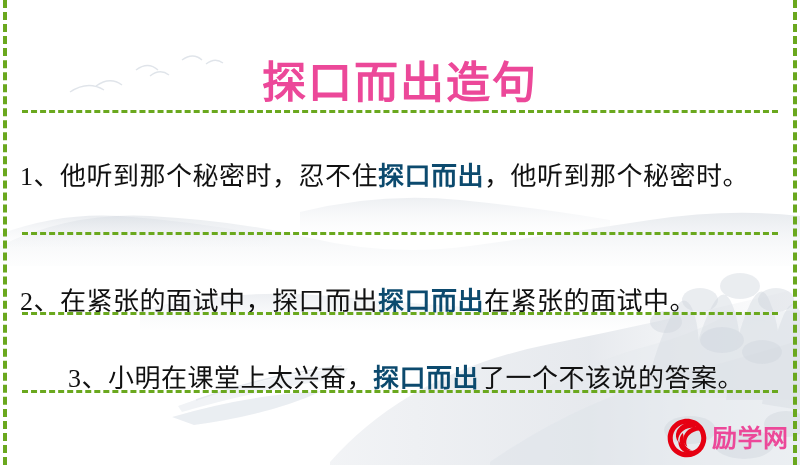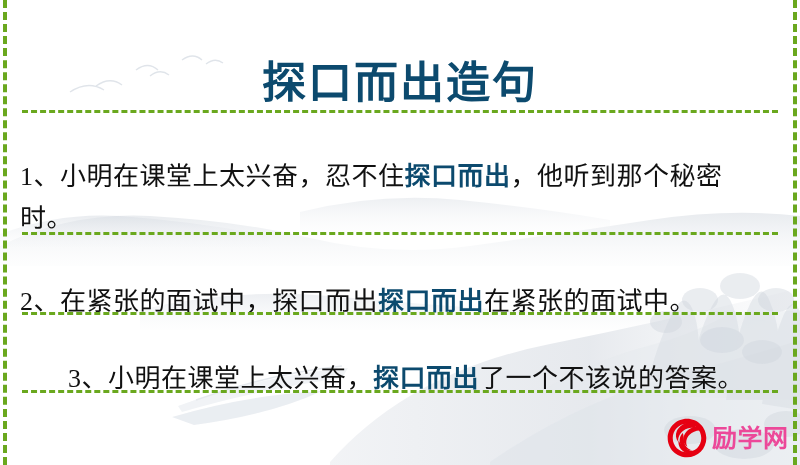--- a/index.html
+++ b/index.html
@@ -56,21 +56,21 @@
     position: absolute;
     top: 26px;
     left: 0;
     width: 800px;
     text-align: center;
     font-family: "Liberation Serif", "DejaVu Serif", serif;
     font-weight: 700;
     font-size: 44px;
     line-height: 58px;
     letter-spacing: 2px;
-    color: #0c4a6e;
+    color: #ec4899;
     white-space: nowrap;
   }
 
   .divider {
     position: absolute;
     left: 22px;
     width: 756px;
     height: 0;
     border-top: 3px dashed #6aa81e;
     z-index: 3;
@@ -196,21 +196,21 @@
 
   <div class="rail rail-left"></div>
   <div class="rail rail-right"></div>
 
   <div class="content">
 
     <h1 class="title">探口而出造句</h1>
 
     <div class="divider divider-1"></div>
 
-    <p class="sentence sentence-1"><span>1、</span><span>小明在课堂上太兴奋，忍不住</span><span class="idiom">探口而出</span><span>，他听到那个秘密时。</span></p>
+    <p class="sentence sentence-1"><span>1、</span><span>他听到那个秘密时，忍不住</span><span class="idiom">探口而出</span><span>，他听到那个秘密时。</span></p>
 
     <div class="divider divider-2"></div>
 
     <p class="sentence sentence-2"><span>2、</span><span>在紧张的面试中，探口而出</span><span class="idiom">探口而出</span><span>在紧张的面试中。</span></p>
 
     <div class="divider divider-3"></div>
 
     <p class="sentence sentence-3"><span>3、</span><span>小明在课堂上太兴奋，</span><span class="idiom">探口而出</span><span>了一个不该说的答案。</span></p>
 
     <div class="divider divider-4"></div>

